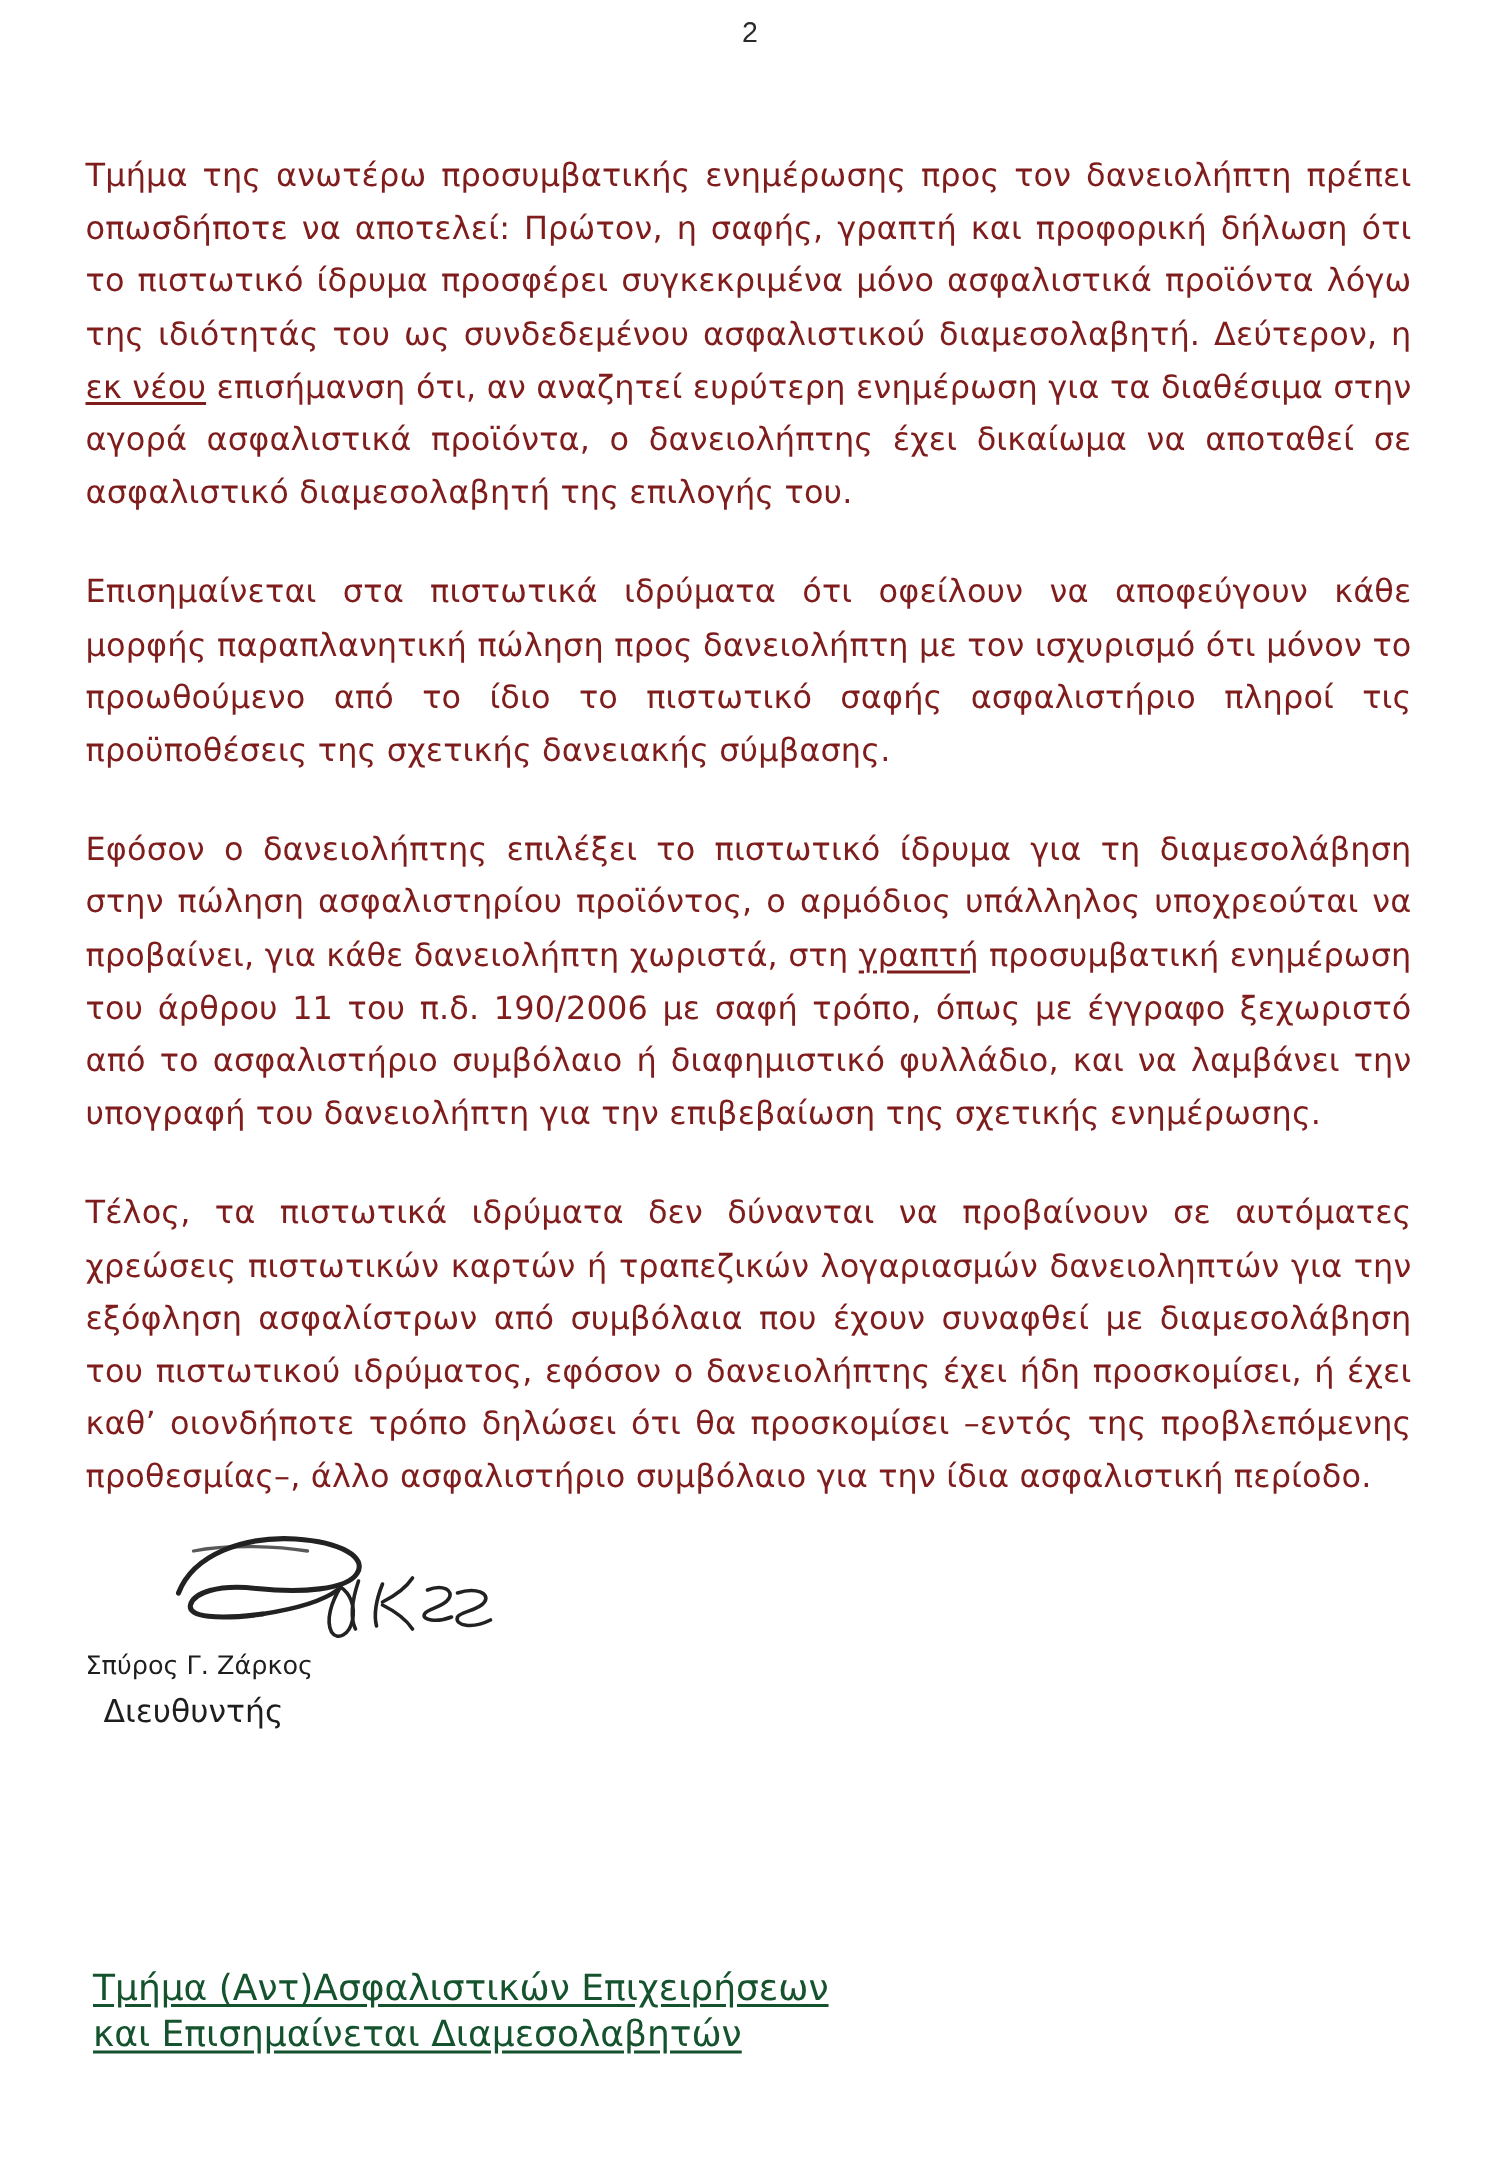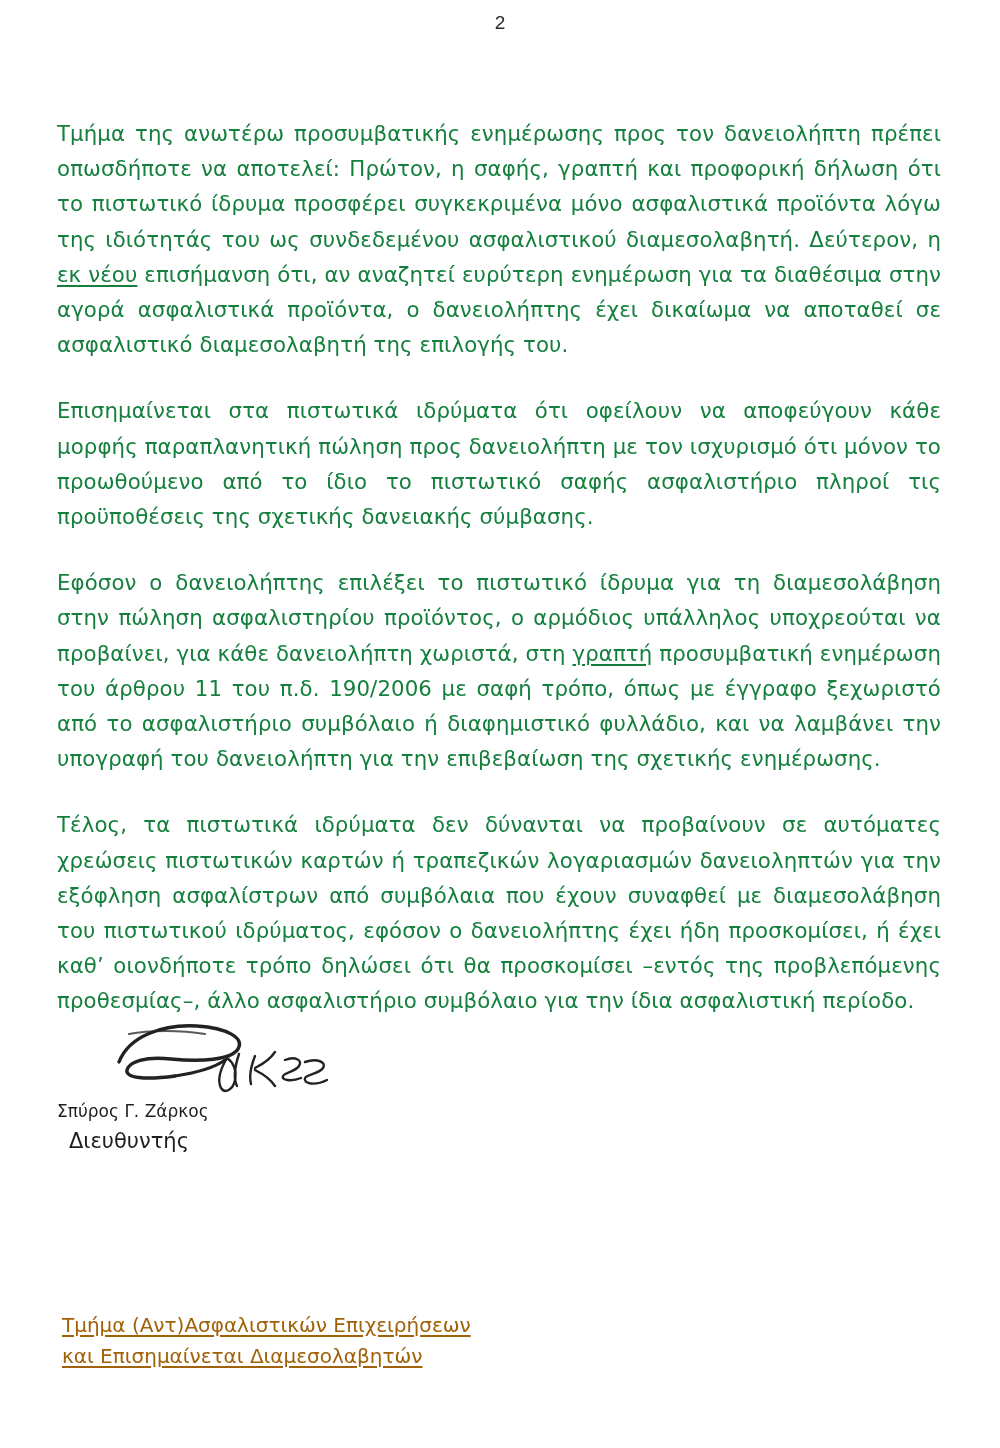--- a/index.html
+++ b/index.html
@@ -26,27 +26,27 @@
     color: #2a2a2a;
     font-family: "Liberation Sans", sans-serif;
   }
   .body-block {
     position: absolute;
     left: 57px;
     top: 100px;
     width: 884px;
   }
   p.para {
-    margin: 16px 0 31px 0;
+    margin: 0 0 31px 0;
     font-size: 21.3px;
     line-height: 35.2px;
     text-align: justify;
     text-justify: inter-word;
     letter-spacing: 0.1px;
-    color: #15803d;
+    color: #7f1d1d;
   }
   p.para:last-child {
     margin-bottom: 0;
   }
   
   .u {
     text-decoration: underline;
     text-underline-offset: 3px;
   }
   .nowrap { white-space: nowrap; }
@@ -77,23 +77,23 @@
     margin-left: 12px;
   }
 
   .footer-block {
     position: absolute;
     left: 62px;
     top: 1310px;
     width: 600px;
   }
   .footer-line {
-    font-size: 20px;
+    font-size: 24px;
     line-height: 31px;
-    color: #a16207;
+    color: #14532d;
     text-decoration: underline;
     text-underline-offset: 3px;
     display: inline-block;
   }
   .footer-row { display: block; }
 </style>
 </head>
 <body>
 
 <div class="page">

